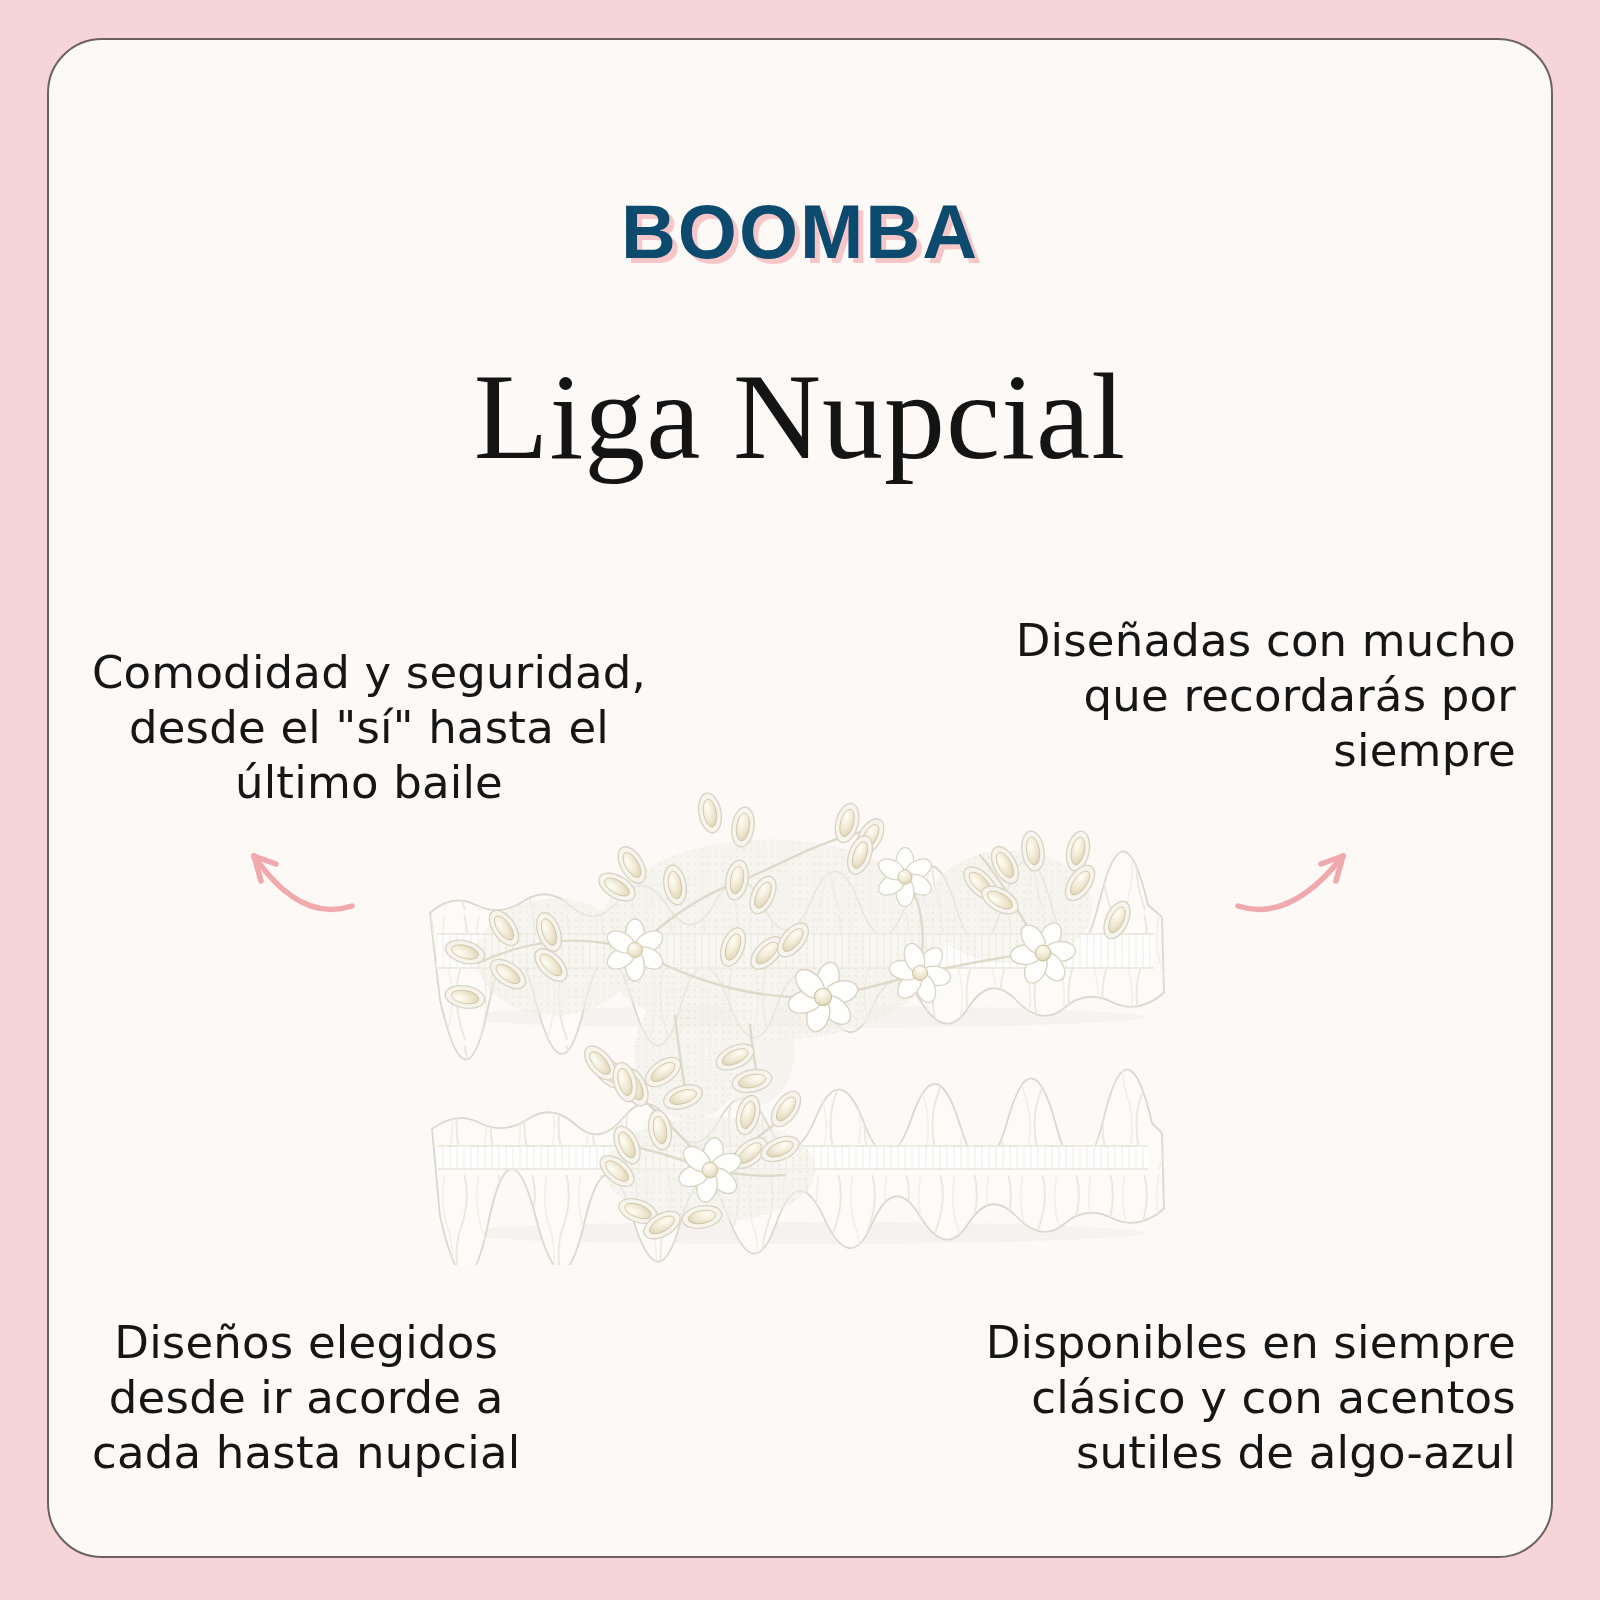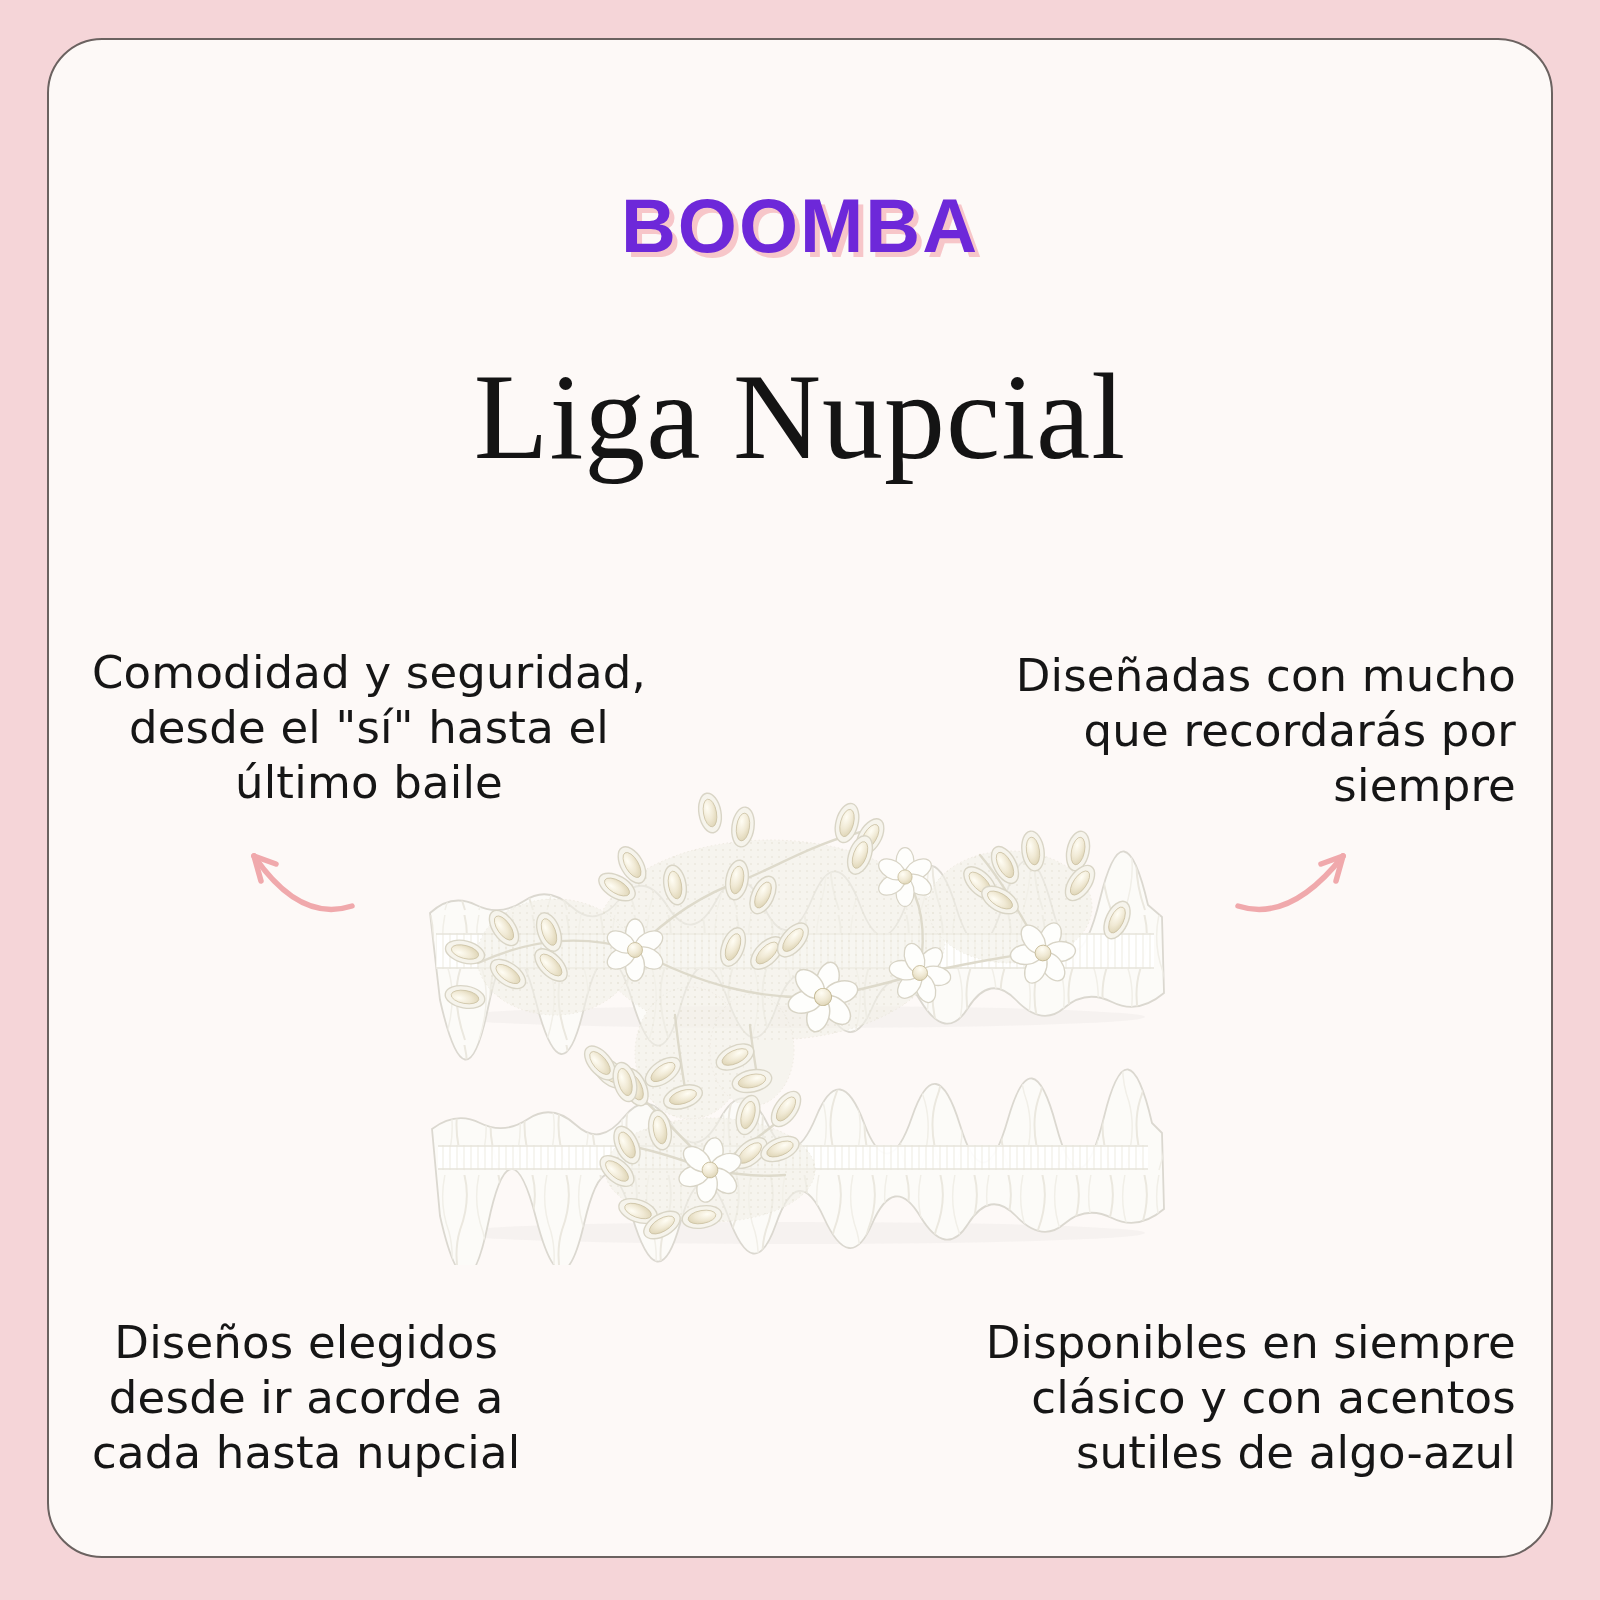--- a/index.html
+++ b/index.html
@@ -3,32 +3,32 @@
 <meta charset="utf-8">
 <style>
   html,body{margin:0;padding:0;}
   .canvas{position:relative;width:1600px;height:1600px;overflow:hidden;
           background:var(--background,#f5d5d8);
           font-family:"DejaVu Sans",sans-serif;}
   .card{position:absolute;left:47px;top:38px;width:1502px;height:1516px;
         background:var(--card,#fdf9f7);
         border:2px solid var(--card-border,#6b6260);
         border-radius:55px;}
-  .logo{position:absolute;top:188px;left:0;width:100%;text-align:center;
+  .logo{position:absolute;top:194px;left:0;width:100%;text-align:center;
         font-family:"Liberation Sans",sans-serif;font-weight:700;
-        font-size:76px;letter-spacing:2px;line-height:1;color:#6d28d9;
+        font-size:76px;letter-spacing:2px;line-height:1;color:#0c4a6e;
         text-shadow:5px 5px 0 var(--logo-shadow,#f7c6c9);}
   .title{position:absolute;top:339px;left:0;width:100%;text-align:center;
          font-family:"Liberation Serif",serif;font-size:122px;line-height:1.15;
          letter-spacing:1px;color:#141414;margin-top:8px;}
   .callout{position:absolute;font-size:45px;line-height:55px;
            color:var(--text,#161616);letter-spacing:0.2px;}
   .callout span{display:block;}
   .tl{left:92px;top:645px;text-align:center;}
-  .tr{right:84px;top:648px;text-align:right;}
+  .tr{right:84px;top:613px;text-align:right;}
   .bl{left:92px;top:1315px;text-align:center;}
   .br{right:84px;top:1315px;text-align:right;}
   .product-svg{position:absolute;left:420px;top:785px;}
   .arrow{position:absolute;}
   .arrow-left{left:230px;top:835px;}
   .arrow-right{left:1230px;top:835px;}
 </style>
 </head>
 <body>
 

